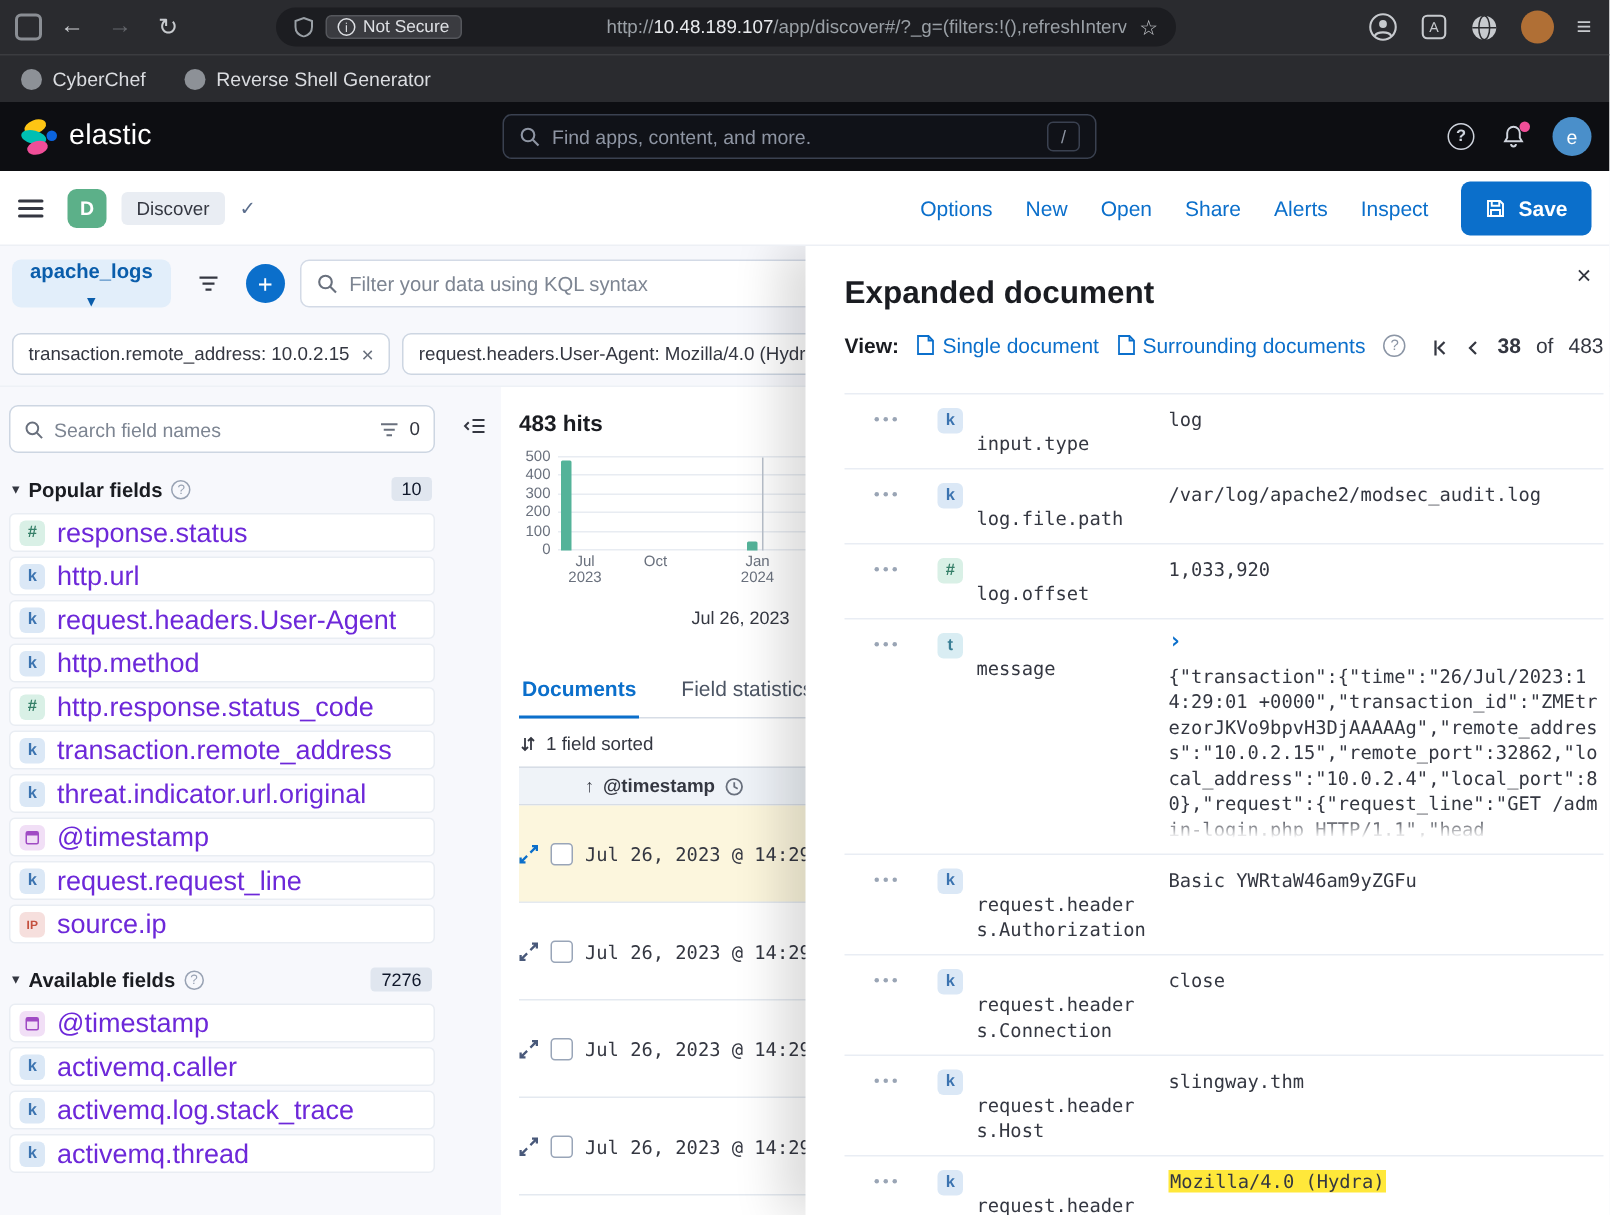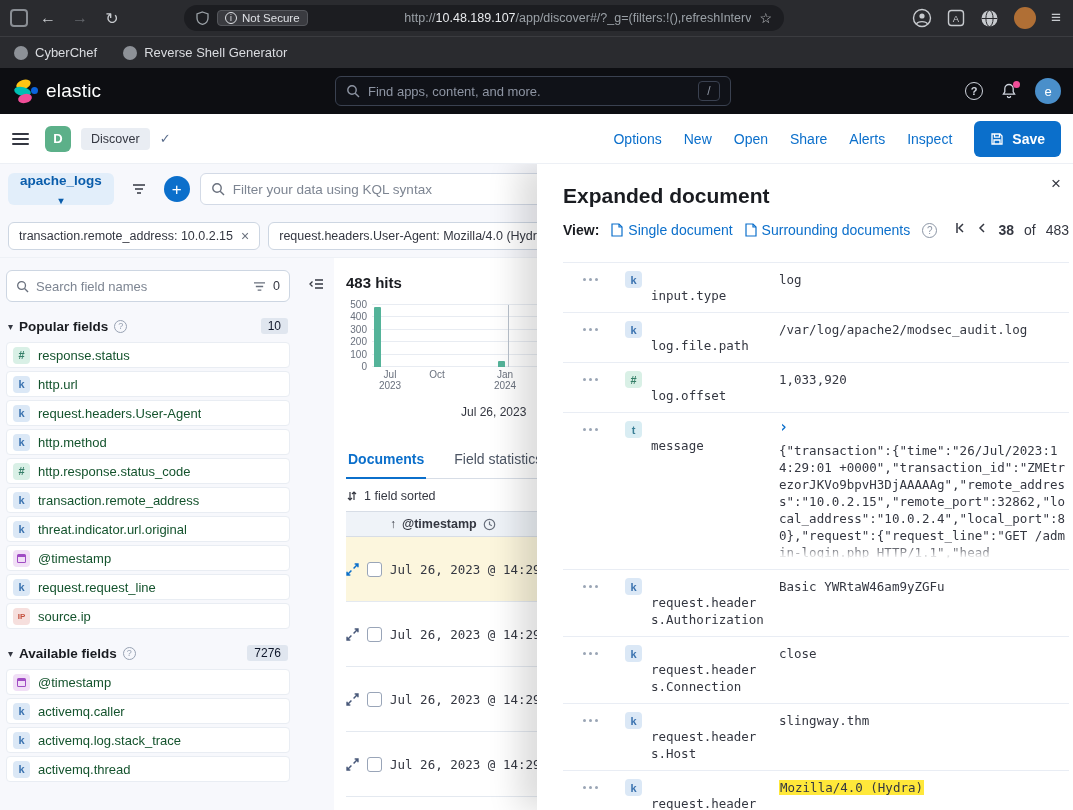--- a/index.html
+++ b/index.html
@@ -84,21 +84,21 @@
   .sb-search input { flex:1; border:0; outline:0; font-size:13px; min-width:0; }
   .sb-search input::placeholder { color:#7d8592; }
   .sb-count { font-size:12.5px; color:#343741; }
   .collapse-btn { position:absolute; right:10px; top:18px; cursor:pointer; }
   .sec-head { display:flex; align-items:center; gap:6px; margin:16px 2px 8px; cursor:pointer; }
   .sec-chev { font-size:10px; color:#343741; }
   .sec-title { font-weight:700; font-size:13.5px; color:#1a1c21; }
   .sec-info { width:13px; height:13px; border-radius:50%; border:1px solid #98a2b3; color:#98a2b3; font-size:9px; display:flex; align-items:center; justify-content:center; }
   .sec-count { margin-left:auto; background:#e0e6ef; border-radius:3px; padding:1px 7px; font-size:12px; color:#0f172a; }
   .field-item { display:flex; align-items:center; gap:8px; background:#fff; border:1px solid #e9edf3; border-radius:4px; height:26px; padding:0 6px; margin-bottom:3px; cursor:pointer; }
-  .field-name { font-size:13px; color:#14532d; white-space:nowrap; overflow:hidden; }
+  .field-name { font-size:18px; color:#6d28d9; white-space:nowrap; overflow:hidden; }
 
   
   .tok { width:17px; height:17px; border-radius:4px; display:inline-flex; align-items:center; justify-content:center; font-size:11px; font-weight:700; flex:0 0 auto; }
   .tok-keyword { background:#dbe8f6; color:#3b73b0; }
   .tok-number  { background:#d9f0e6; color:#357f68; }
   .tok-date    { background:#f1dff6; color:#a04bc4; }
   .tok-ip      { background:#f6dfdd; color:#c4503e; font-size:8px; }
   .tok-text    { background:#d9edf3; color:#3a7f96; }
   .tok .cal { width:9px; height:9px; border:1.5px solid #a04bc4; border-top-width:3.5px; border-radius:1.5px; display:block; }
 
@@ -129,21 +129,21 @@
   .ts { font-family:"DejaVu Sans Mono",monospace; font-size:12.5px; color:#343741; white-space:nowrap; }
 
   
   .flyout { position:absolute; top:164px; left:537px; right:0; bottom:0; background:#fff; z-index:40; box-shadow:-18px 0 30px rgba(0,0,0,.14); padding:20px 4px 0 26px; }
   .fly-close { position:absolute; top:10px; right:12px; font-size:17px; color:#343741; cursor:pointer; }
   .fly-title { font-size:21px; font-weight:700; color:#1a1c21; }
   .fly-view { display:flex; align-items:center; gap:12px; margin-top:14px; font-size:14px; }
   .view-label { font-weight:700; color:#1a1c21; }
   .view-link { display:flex; align-items:center; gap:5px; color:#0b6fcb; cursor:pointer; }
   .q-ico { width:15px; height:15px; border-radius:50%; border:1.2px solid #8b95a5; color:#8b95a5; font-size:10px; display:flex; align-items:center; justify-content:center; cursor:pointer; }
-  .pg-group { margin-left:auto; display:flex; align-items:flex-start; gap:10px; }
+  .pg-group { margin-left:auto; display:flex; align-items:flex-end; gap:10px; }
   .pg-ico { display:flex; cursor:pointer; }
   .pg-cur { font-weight:600; }
   .fly-rows { margin-top:24px; border-top:1px solid #e9edf4; }
   .frow { display:grid; grid-template-columns:62px 26px 128px 1fr; align-items:start; padding:8px 0; border-bottom:1px solid #e9edf4; }
   .facts { display:flex; gap:3px; padding-left:20px; margin-top:7px; cursor:pointer; }
   .facts i { width:3px; height:3px; border-radius:50%; background:#9aa5b5; }
   .fname { font-family:"DejaVu Sans Mono",monospace; font-size:12.5px; line-height:17px; color:#343741; word-break:break-all; padding-right:10px; margin-top:16px; }
   .fval { font-family:"DejaVu Sans Mono",monospace; font-size:12.5px; line-height:17px; color:#343741; word-break:break-all; padding-right:8px; }
   .msg-chev { color:#0b6fcb; font-size:15px; font-weight:700; display:block; margin:-2px 0 6px; cursor:pointer; }
   .msg-text { width:292px; max-height:128px; overflow:hidden; position:relative; }

